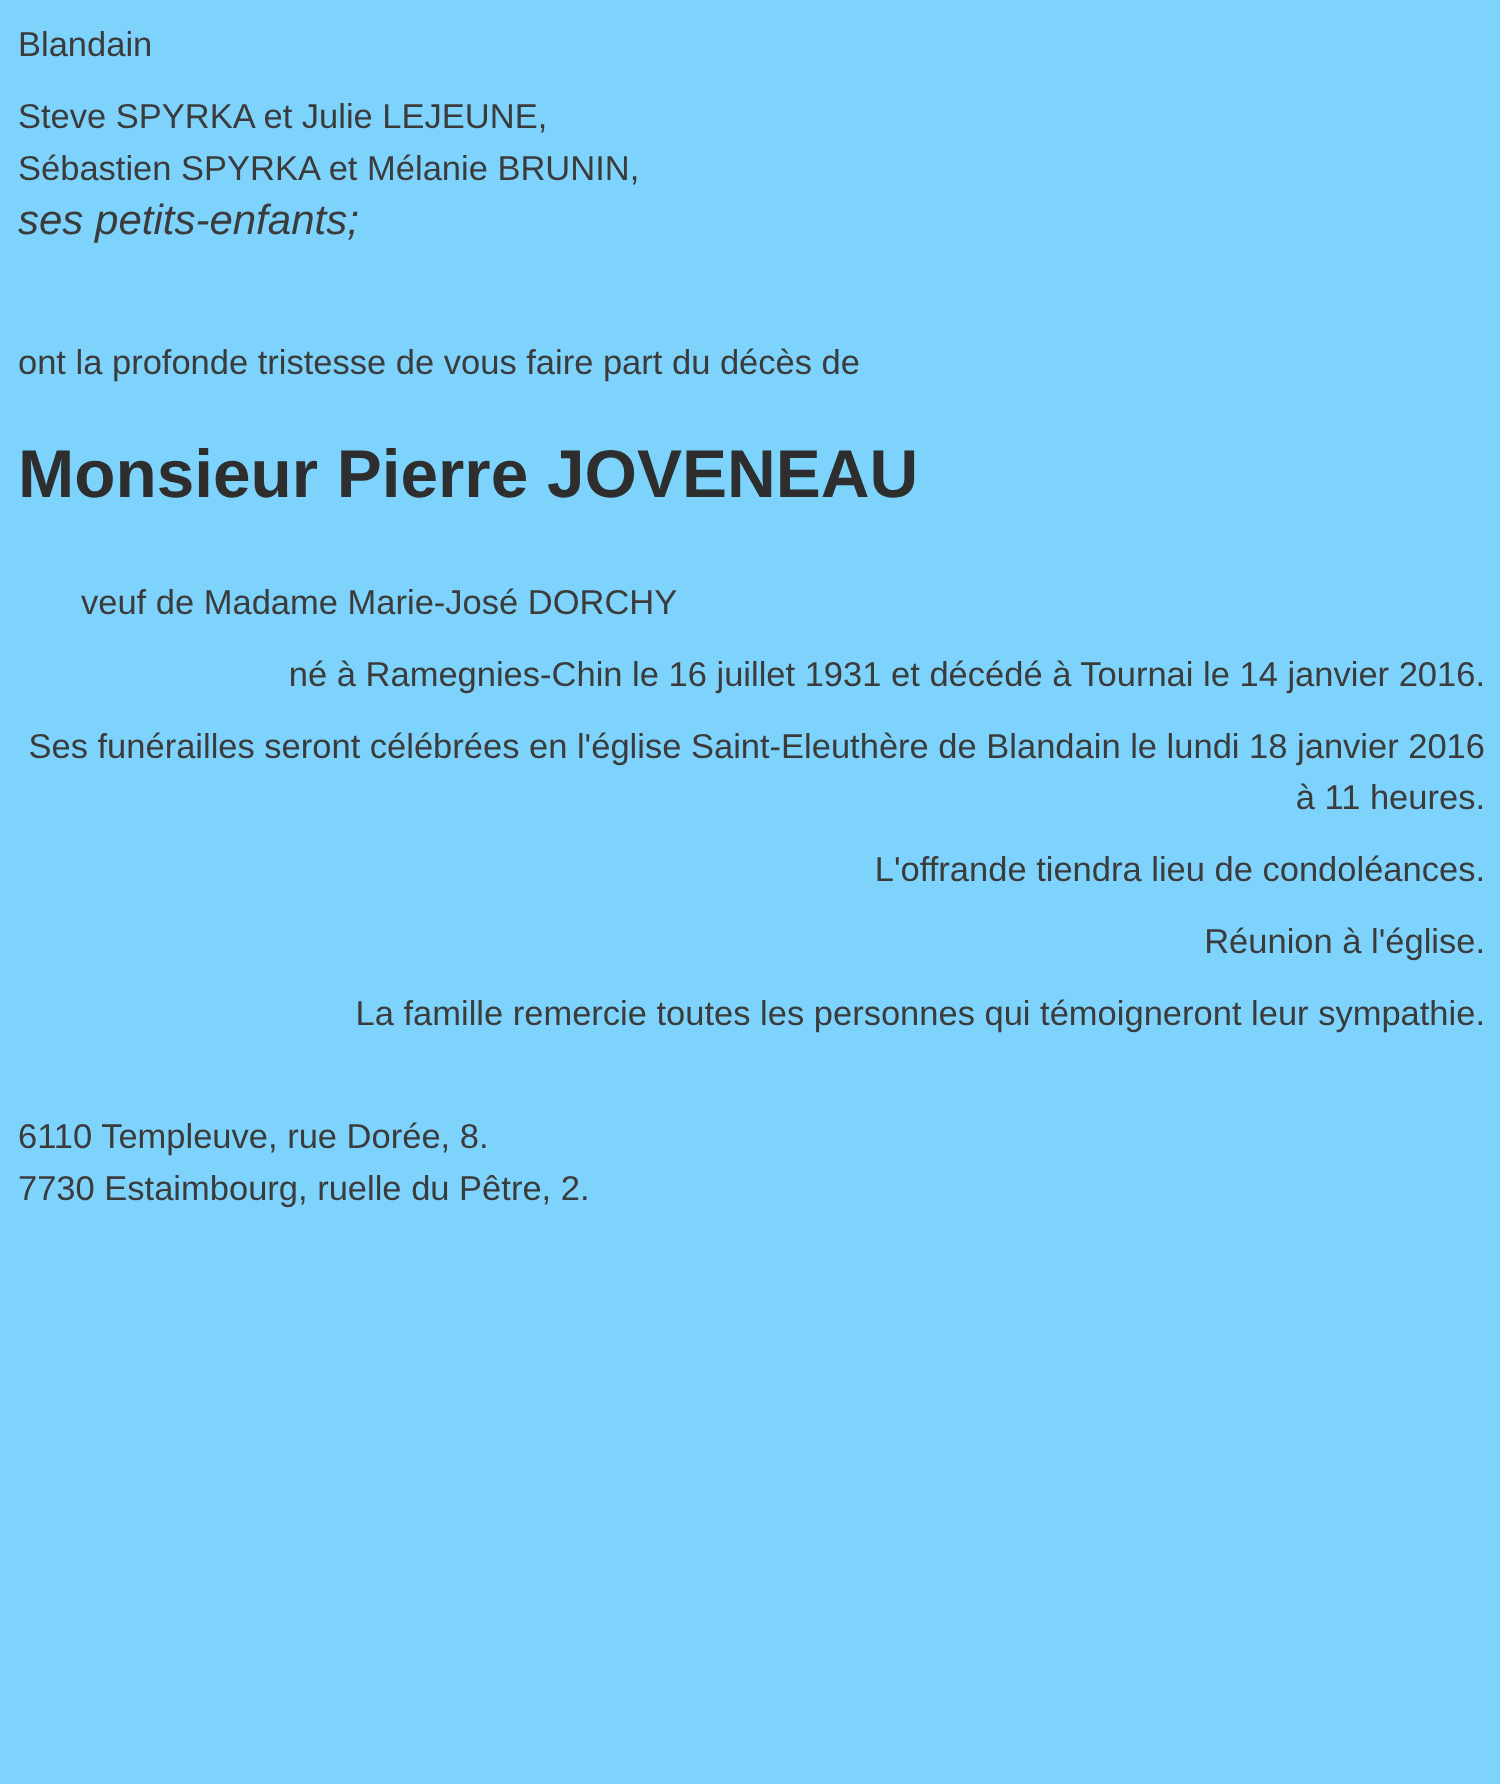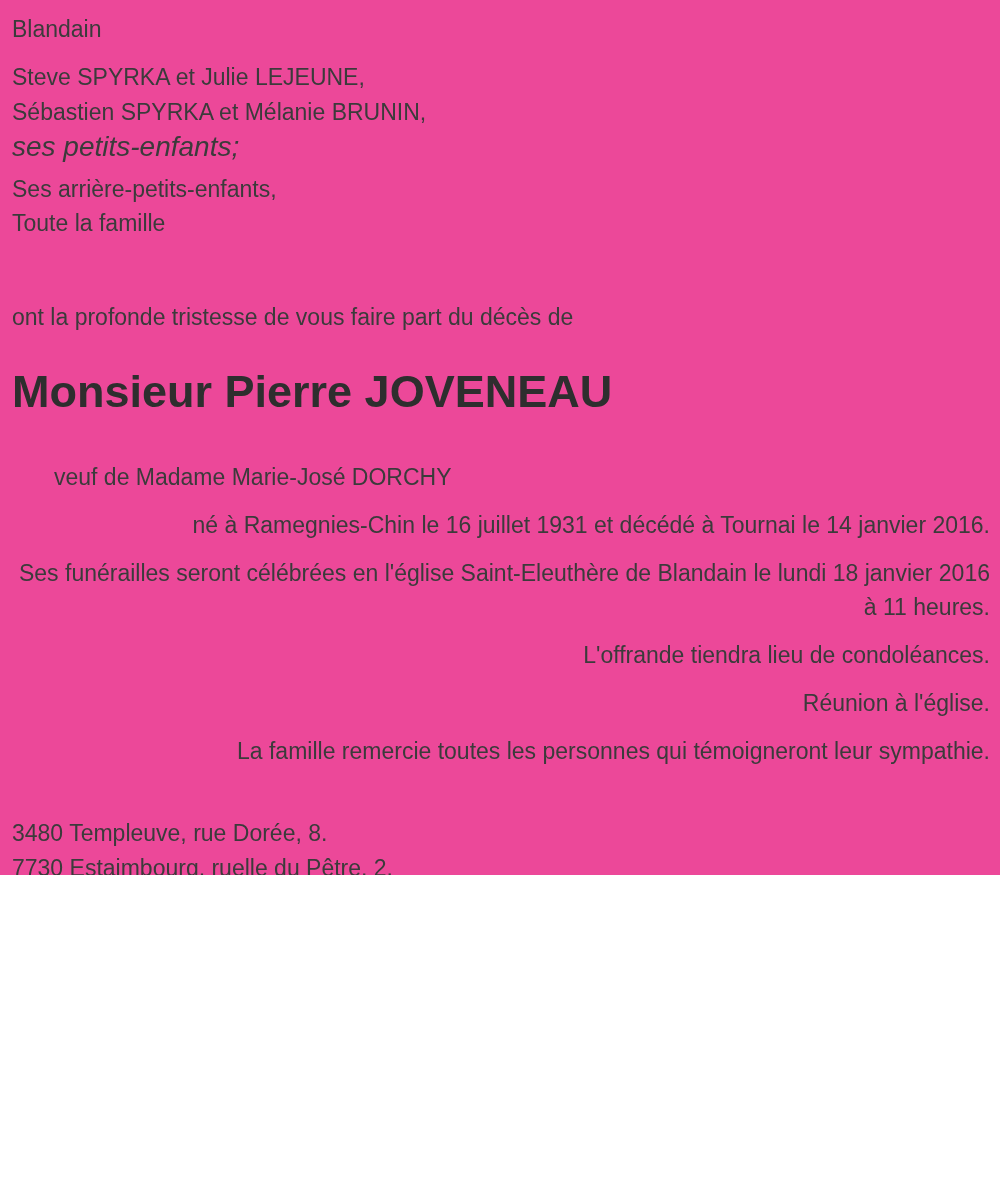--- a/index.html
+++ b/index.html
@@ -3,22 +3,22 @@
 <meta charset="utf-8">
 <style>
   * { box-sizing: border-box; margin: 0; padding: 0; }
   html, body {
     width: 1000px;
     background: #ffffff;
     font-family: "Liberation Sans", "DejaVu Sans", sans-serif;
   }
   .page {
     width: 1000px;
-    height: 875px;
-    background: #ec4899;
+    height: 1189px;
+    background: #7dd3fc;
     color: #3b3b3b;
     padding: 12px 10px 26px 12px;
     overflow: hidden;
   }
   .line, .para {
     font-size: 23px;
     line-height: 34px;
     color: #3b3b3b;
   }
   .city {
@@ -78,40 +78,36 @@
 <div class="page">
 
   <div class="line city">Blandain</div>
 
   <div class="family-block">
     <div class="line">Steve SPYRKA et Julie LEJEUNE,</div>
     <div class="line">Sébastien SPYRKA et Mélanie BRUNIN,</div>
     <div class="relation-right">ses petits-enfants;</div>
   </div>
 
-  <div class="more-family">
-    <div class="line">Ses arrière-petits-enfants,</div>
-    <div class="line">Toute la famille</div>
-  </div>
 
   <div class="para announcement">ont la profonde tristesse de vous faire part du décès de</div>
 
   <h1 class="deceased-name">Monsieur Pierre JOVENEAU</h1>
 
   <div class="para spouse">veuf de Madame Marie-José DORCHY</div>
 
   <div class="para birth-death">né à Ramegnies-Chin le 16 juillet 1931 et décédé à Tournai le 14 janvier 2016.</div>
 
   <div class="para spaced">Ses funérailles seront célébrées en l'église Saint-Eleuthère de Blandain le lundi 18 janvier 2016 à 11 heures.</div>
 
   <div class="para spaced">L'offrande tiendra lieu de condoléances.</div>
 
   <div class="para spaced">Réunion à l'église.</div>
 
 
   <div class="para thanks">La famille remercie toutes les personnes qui témoigneront leur sympathie.</div>
 
   <div class="addresses">
-    <div class="line">3480 Templeuve, rue Dorée, 8.</div>
+    <div class="line">6110 Templeuve, rue Dorée, 8.</div>
     <div class="line">7730 Estaimbourg, ruelle du Pêtre, 2.</div>
   </div>
 
 </div>
 
 </body></html>

